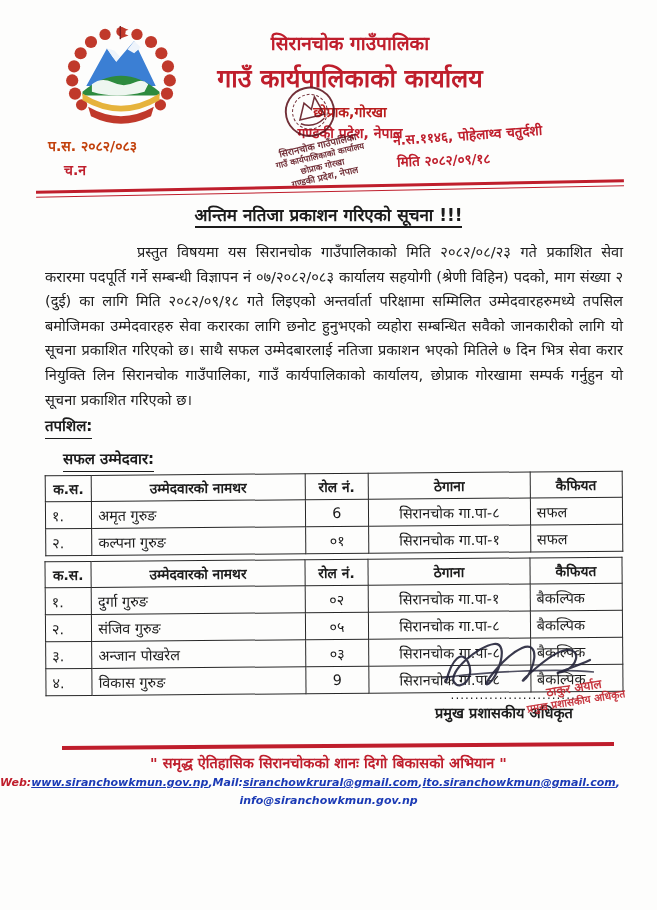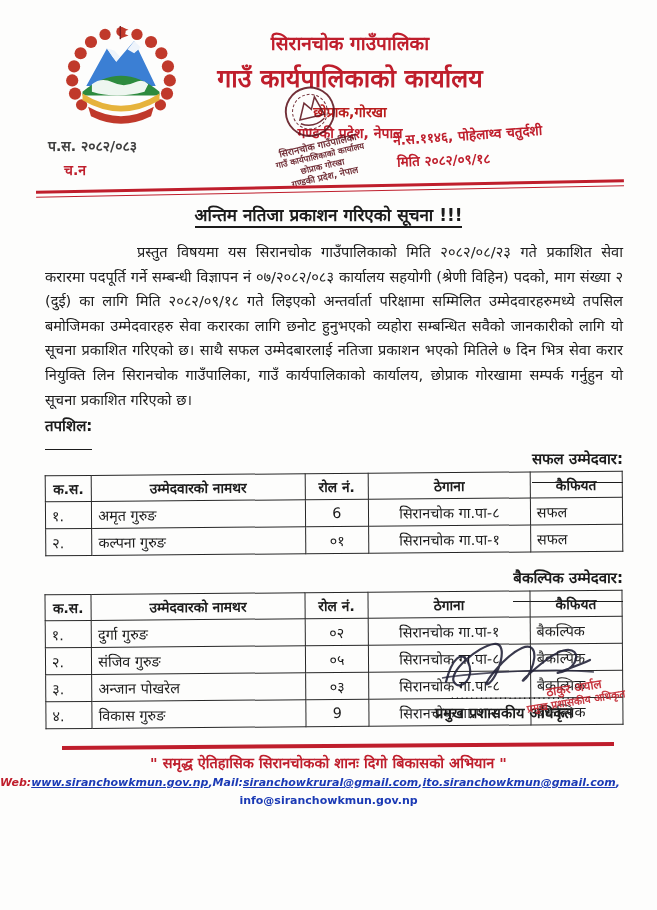--- a/index.html
+++ b/index.html
@@ -10,21 +10,21 @@
     background:#fdfdfc; overflow:hidden; color:#1c1c1c;
   }
 
   
   .emblem { position:absolute; left:60px; top:26px; width:122px; height:108px; }
   .head-center { position:absolute; left:150px; top:30px; width:400px; text-align:center; }
   .org-name   { font-size:19px; font-weight:bold; color:#bf1e2c; }
   .office-name{ font-size:25px; font-weight:bold; color:#bf1e2c; margin-top:4px; }
   .addr1 { font-size:14px; font-weight:bold; color:#b91c1c; margin-top:8px; }
   .addr2 { font-size:14px; font-weight:bold; color:#bf1e2c; margin-top:2px; }
-  .refno   { position:absolute; left:48px; top:136px; font-size:14px; font-weight:bold; color:#404040; }
+  .refno   { position:absolute; left:48px; top:136px; font-size:14px; font-weight:bold; color:#c2410c; }
   .dispatch{ position:absolute; left:64px; top:160px; font-size:14px; font-weight:bold; color:#bf1e2c; }
   .date1 { position:absolute; left:393px; top:126px; font-size:13.5px; font-weight:bold; color:#bf1e2c; transform:rotate(-4deg); }
   .date2 { position:absolute; left:397px; top:151px; font-size:13.5px; font-weight:bold; color:#bf1e2c; transform:rotate(-2deg); }
 
   
   .stamp { position:absolute; left:236px; top:84px; width:160px; height:108px;
            transform:rotate(-13deg); color:#5f141d; opacity:.88; text-align:center; pointer-events:none; }
   .stamp .ring { margin:0 auto; display:block; }
   .stamp .s-line { font-weight:bold; line-height:11px; }
   .s1 { font-size:9.5px; } .s2 { font-size:8.5px; } .s3 { font-size:8.5px; } .s4 { font-size:9px; }
@@ -32,22 +32,22 @@
   .head-divider { position:absolute; left:36px; top:185px; width:588px; height:7px;
     border-top:3px solid #bf1e2c; border-bottom:1.5px solid #bf1e2c; transform:rotate(-1.1deg); }
 
   
   .title-wrap { position:absolute; left:0; top:203px; width:657px; text-align:center; }
   .title { font-size:17px; font-weight:bold; border-bottom:2px solid #1c1c1c; padding-bottom:1px; }
 
   .flow { position:absolute; left:45px; top:240px; width:578px; }
   .body-text { font-size:14.6px; line-height:24.6px; text-align:justify; text-indent:92px; }
   .tapasil { margin-top:3px; font-size:15px; font-weight:bold; }
-  .tapasil span, .tbl-heading span { border-bottom:1.8px solid #1c1c1c; padding-bottom:14px; }
-  .tbl-heading { margin-top:13px; margin-left:18px; font-size:15px; font-weight:bold;text-align:right; }
+  .tapasil span, .tbl-heading span { border-bottom:1.8px solid #1c1c1c; padding-bottom:3px; }
+  .tbl-heading { margin-top:13px; margin-left:18px; font-size:15px; font-weight:bold; }
 
   table { border-collapse:collapse; width:100%; margin-top:5px; transform:rotate(-0.45deg); }
   th,td { border:1.7px solid #282828; }
   th { font-size:13.8px; font-weight:bold; height:26px; }
   td { font-size:14.4px; height:27px; padding:1px 6px; }
   col.c-sn   { width:8%; }  col.c-name { width:37%; }
   col.c-roll { width:11%; } col.c-addr { width:28%; } col.c-rem { width:16%; }
   td.ctr { text-align:center; }
 
   
@@ -61,21 +61,21 @@
   .officer-stamp .o2 { font-size:10.5px; font-weight:bold; line-height:13px; }
 
   
   .foot-line { position:absolute; left:62px; top:744px; width:552px; height:4px;
       background:#bf1e2c; transform:rotate(-0.4deg); }
   .slogan { position:absolute; left:0; top:752px; width:657px; text-align:center;
       font-size:14.5px; font-weight:bold; color:#bf1e2c; }
   .contacts1 { position:absolute; left:0; top:776px; width:546px; text-align:center;
       font-size:11px; font-weight:bold; font-style:italic; color:#1b3ab5; }
   .contacts2 { position:absolute; left:0; top:794px; width:657px; text-align:center;
-      font-size:11px; font-weight:bold; color:#1b3ab5; }
+      font-size:11px; font-weight:bold; font-style:italic; color:#1b3ab5; }
   .contacts1 .weblabel { color:#bf1e2c; }
   .u { text-decoration:underline; }
 </style>
 </head>
 <body>
 
 <div class="page">
 
   <svg class="emblem" viewBox="0 0 130 115">
     <g fill="#c0392b">
@@ -167,21 +167,20 @@
       <tr>
         <td>२.</td>
         <td>कल्पना गुरुङ</td>
         <td class="ctr">०१</td>
         <td class="ctr">सिरानचोक गा.पा-१</td>
         <td>सफल</td>
       </tr>
     </tbody>
       </table>
 
-    <div class="tbl-heading"><span>बैकल्पिक उम्मेदवार:</span></div>
     <table>
       <colgroup>
           <col class="c-sn">
           <col class="c-name">
           <col class="c-roll">
           <col class="c-addr">
           <col class="c-rem">
         </colgroup>
       <tbody>
           <tr>

